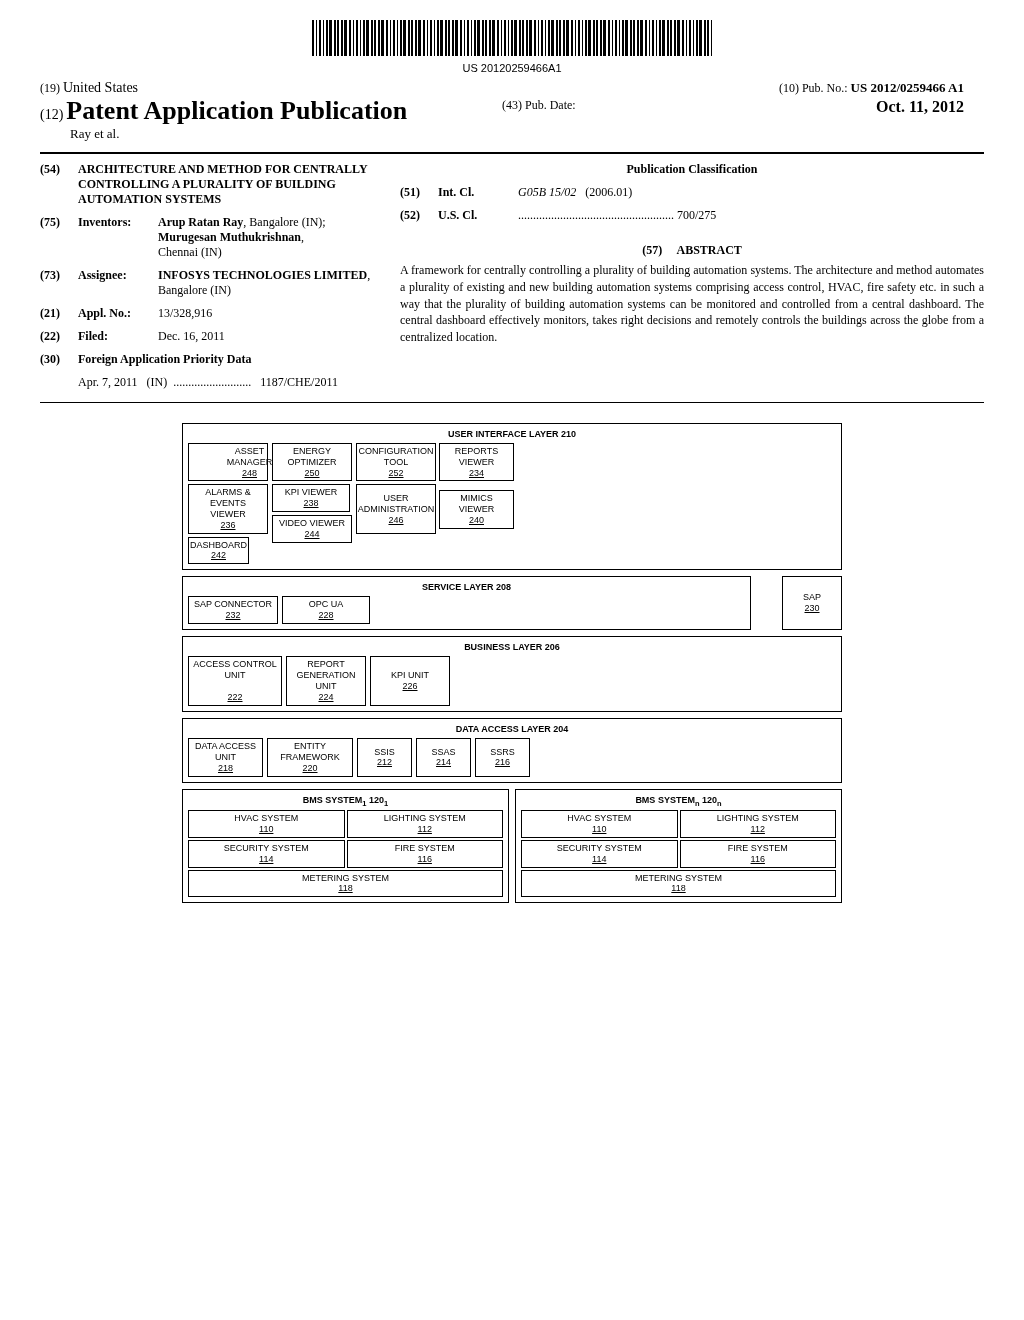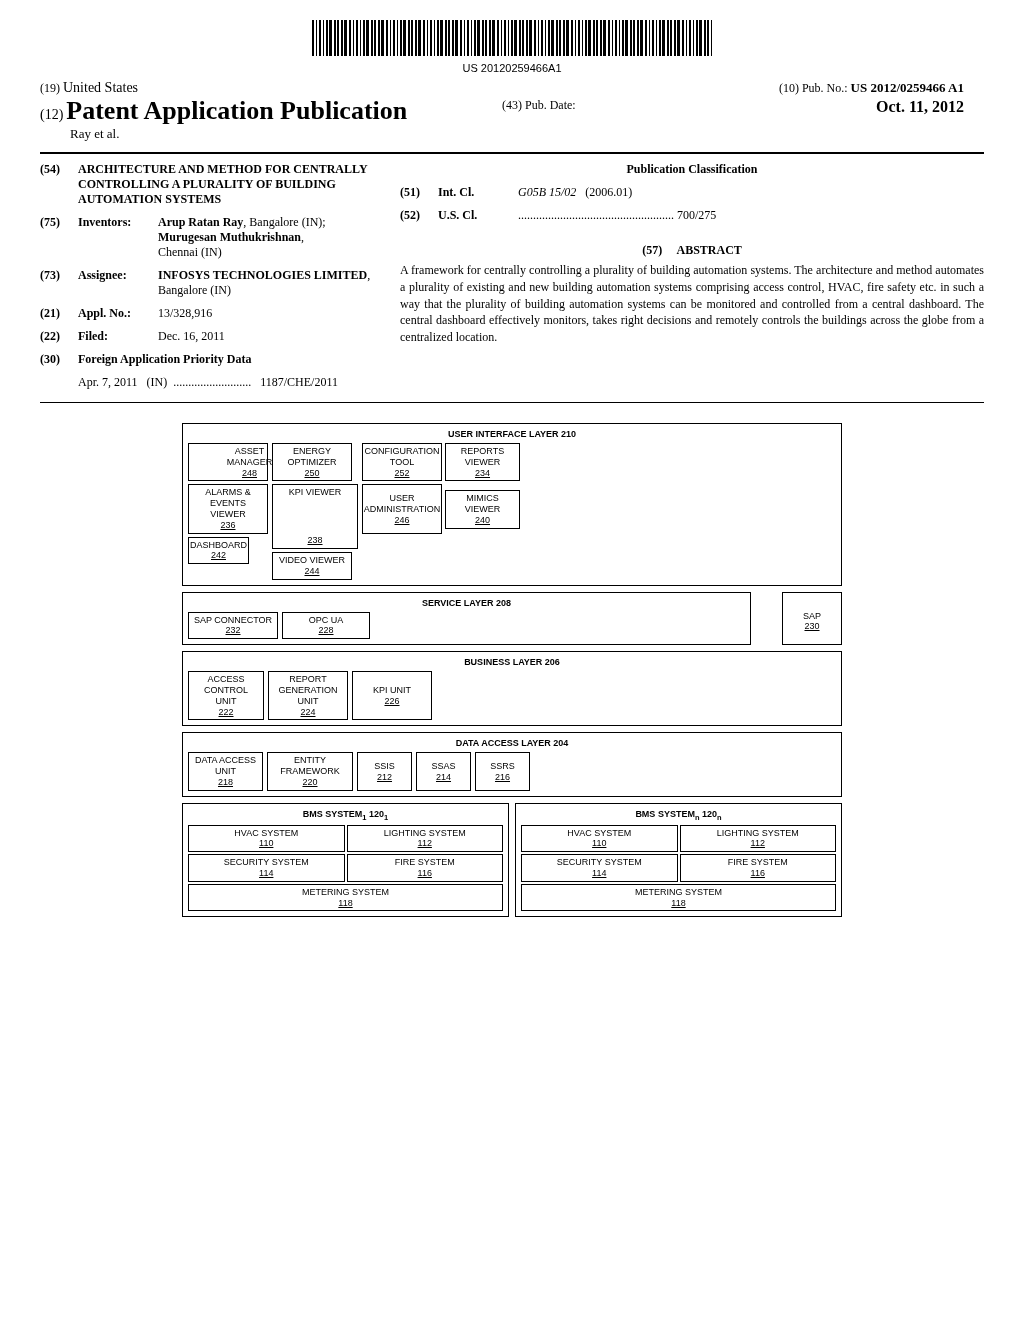--- a/index.html
+++ b/index.html
@@ -331,21 +331,21 @@
               <span>DASHBOARD</span>
               <span class="num">242</span>
             </div>
           </div>
 
           <div style="display:flex; flex-direction:column; gap:3px;">
             <div class="fd-box" style="width:80px;">
               <span>ENERGY OPTIMIZER</span>
               <span class="num">250</span>
             </div>
-            <div class="fd-box" style="width:86px;gap:37px;">
+            <div class="fd-box" style="width:78px;">
               <span>KPI VIEWER</span>
               <span class="num">238</span>
             </div>
             <div class="fd-box" style="width:80px;">
               <span>VIDEO VIEWER</span>
               <span class="num">244</span>
             </div>
           </div>
 
           <div style="display:flex; flex-direction:column; gap:3px; flex:1;">
@@ -382,30 +382,30 @@
             <div class="fd-box" style="width:90px;">
               <span>SAP CONNECTOR</span>
               <span class="num">232</span>
             </div>
             <div class="fd-box" style="width:88px;">
               <span>OPC UA</span>
               <span class="num">228</span>
             </div>
           </div>
         </div>
-        <div class="fd-box" style="width:60px; border:1px solid #000; padding:12px; justify-content:flex-end; align-items:center; display:flex; flex-direction:column;margin-left:25px;">
+        <div class="fd-box" style="width:60px; border:1px solid #000; padding:4px; justify-content:center; align-items:center; display:flex; flex-direction:column;margin-left:25px;">
           <span>SAP</span>
           <span class="num">230</span>
         </div>
       </div>
 
       <div class="fd-outer">
         <div class="fd-outer-title">BUSINESS LAYER <span class="num">206</span></div>
         <div style="display:flex; gap:4px;">
-          <div class="fd-box" style="width:76px;">
+          <div class="fd-box" style="width:94px;gap:12px;">
             <span>ACCESS CONTROL UNIT</span>
             <span class="num">222</span>
           </div>
           <div class="fd-box" style="width:80px;">
             <span>REPORT GENERATION UNIT</span>
             <span class="num">224</span>
           </div>
           <div class="fd-box" style="width:80px;">
             <span>KPI UNIT</span>
             <span class="num">226</span>

